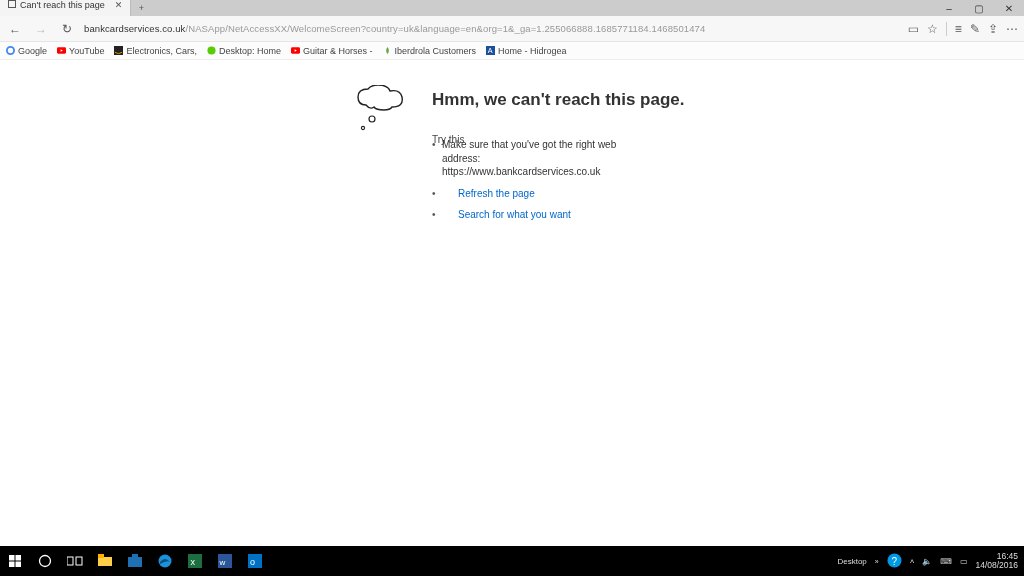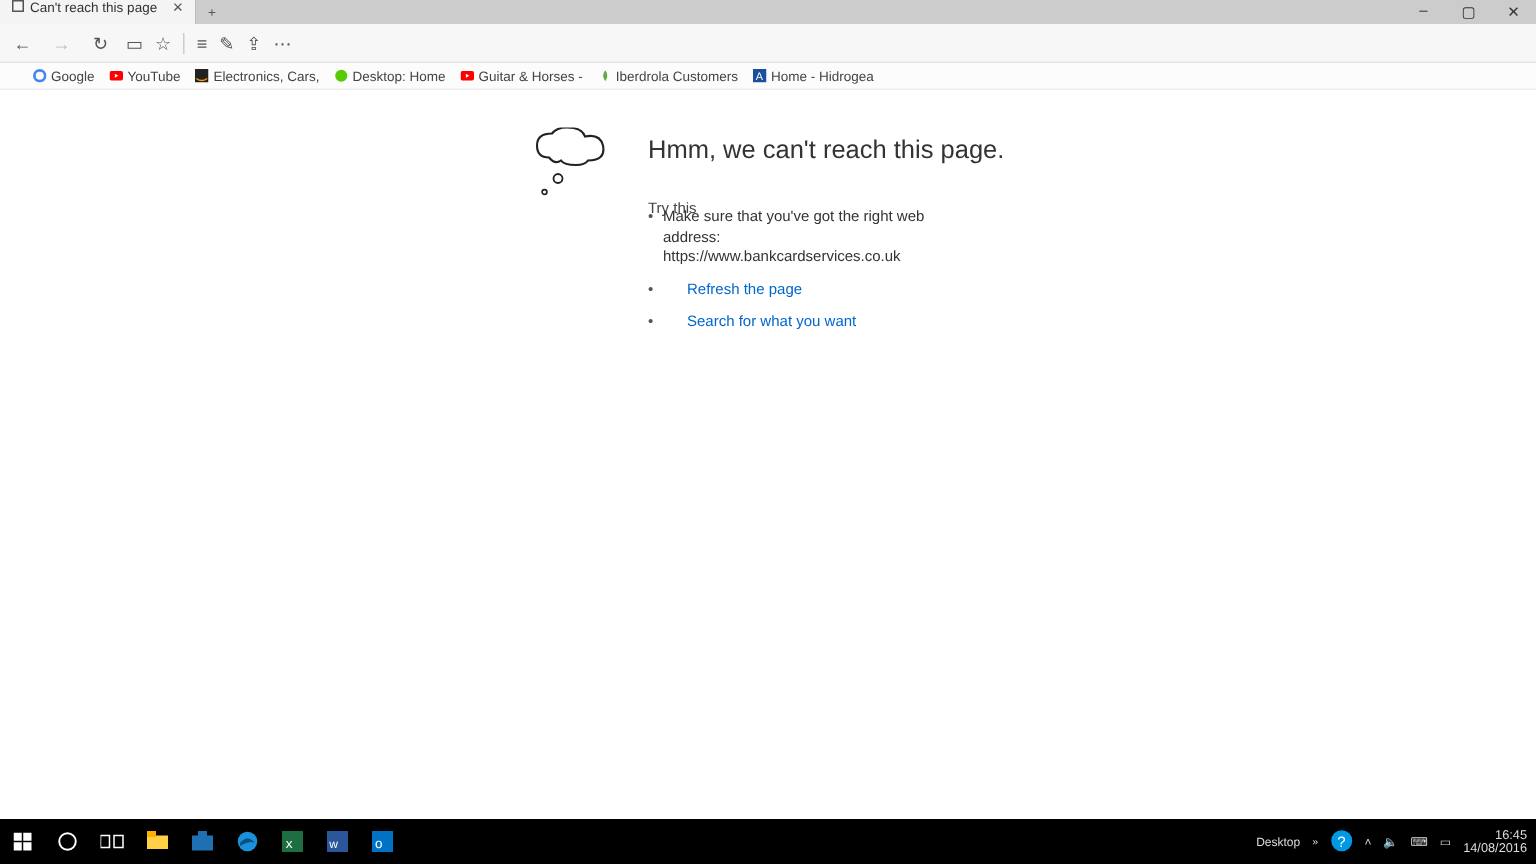--- a/index.html
+++ b/index.html
@@ -10,26 +10,26 @@
   .tab-x { margin-left:6px; color:#555; }
   .newtab { width:20px; text-align:center; color:#555; }
   .winctrl { margin-left:auto; display:flex; }
   .winctrl div { width:30px; text-align:center; font-size:10px; color:#333; }
   .toolbar { height:26px; background:#f7f7f7; display:flex; align-items:center; padding:0 6px; gap:8px; border-bottom:1px solid #e5e5e5; }
   .nav-icn { width:18px; color:#555; text-align:center; font-size:12px; }
   .url { flex:1; font-size:9.5px; color:#999; letter-spacing:.1px; white-space:nowrap; overflow:hidden; }
   .url .host { color:#333; }
   .tools { display:flex; gap:8px; align-items:center; color:#555; font-size:12px; }
   .tools .sep { width:1px; height:14px; background:#ccc; }
-  .favbar { height:18px; background:#fcfcfc; display:flex; align-items:center; padding:0 22px; gap:10px; font-size:9px; color:#444; border-bottom:1px solid #eee; }
+  .favbar { height:18px; background:#fcfcfc; display:flex; align-items:center; padding:0 6px; gap:10px; font-size:9px; color:#444; border-bottom:1px solid #eee; }
   .fav { display:flex; align-items:center; gap:3px; }
   .fi { width:9px; height:9px; display:inline-block; }
   .content { position:relative; height:486px; background:#fff; }
   .cloud { position:absolute; left:354px; top:25px; }
-  .heading { position:absolute; left:432px; top:30px; font-size:17px; font-weight:400; color:#333; }
+  .heading { position:absolute; left:432px; top:30px; font-size:17px; font-weight:700; color:#333; }
   .trythis { position:absolute; left:432px; top:74px; font-size:10px; color:#444; }
   .list { position:absolute; left:432px; top:78px; font-size:10px; color:#333; }
   .list li { list-style:none; position:relative; padding-left:10px; margin-bottom:8px; max-width:220px; line-height:1.35; }
   .list li::before { content:"•"; position:absolute; left:0; color:#555; }
   .list a { color:#0066cc; text-decoration:none;padding-left:16px; }
   .taskbar { position:absolute; bottom:0; left:0; right:0; height:30px; background:#000; display:flex; align-items:center; }
   .tb-l { display:flex; align-items:center; height:100%; }
   .tb-btn { width:30px; height:30px; display:flex; align-items:center; justify-content:center; color:#fff; }
   .tb-r { margin-left:auto; display:flex; align-items:center; gap:8px; padding-right:6px; color:#ddd; font-size:8px; }
   .clock { text-align:right; line-height:1.05; font-size:8.5px; }
@@ -49,20 +49,23 @@
     <div>–</div>
     <div>▢</div>
     <div>✕</div>
   </div>
 </div>
 
 <div class="toolbar">
   <div class="nav-icn">←</div>
   <div class="nav-icn" style="color:#bbb">→</div>
   <div class="nav-icn">↻</div>
+  <div class="url">
+    <span class="host">bankcardservices.co.uk</span><span>/NASApp/NetAccessXX/WelcomeScreen?country=uk&amp;language=en&amp;org=1&amp;_ga=1.255066888.1685771184.1468501474</span>
+  </div>
   <div class="tools">
     <span>▭</span>
     <span>☆</span>
     <span class="sep"></span>
     <span>≡</span>
     <span>✎</span>
     <span>⇪</span>
     <span>⋯</span>
   </div>
 </div>

